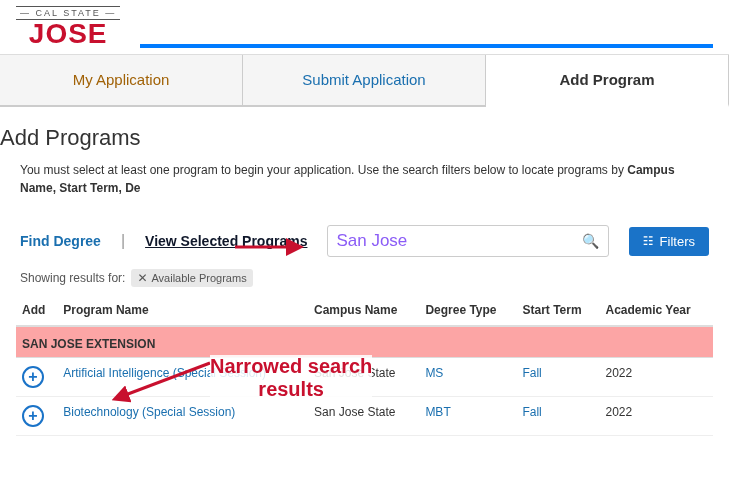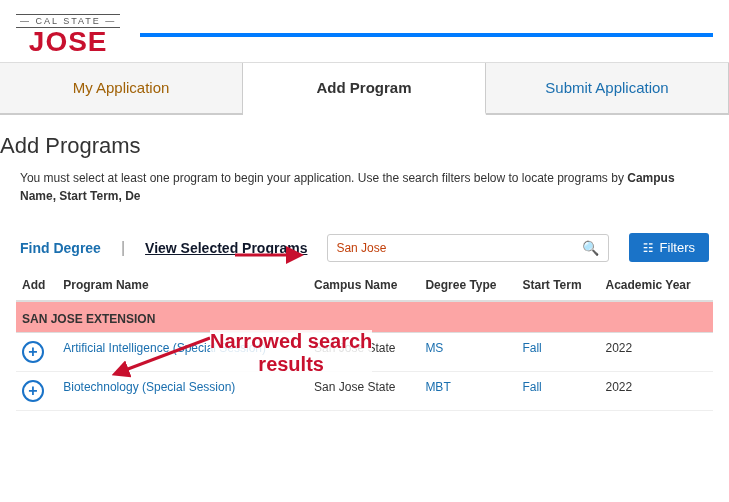--- a/index.html
+++ b/index.html
@@ -1,19 +1,19 @@
 <!DOCTYPE html>
 <html><head>
   <meta charset="utf-8">
   <style>
     * { box-sizing: border-box; margin: 0; padding: 0; }
     body { font-family: Arial, sans-serif; font-size: 13px; background: #fff; width: 729px; overflow-x: hidden; }
 
     
-    .header { display: flex; align-items: center; padding: 6px 16px; border-bottom: 1px solid #ddd; margin-top: 8px; }
+    .header { display: flex; align-items: flex-end; padding: 6px 16px; border-bottom: 1px solid #ddd; }
     .logo-container { display: flex; flex-direction: column; align-items: center; margin-right: 20px; }
     .logo-cal-state { font-size: 9px; color: #555; letter-spacing: 2px; border-top: 1px solid #555; border-bottom: 1px solid #555; padding: 1px 4px; }
     .logo-apply { font-size: 28px; font-weight: bold; color: #c8102e; letter-spacing: 1px; line-height: 1; }
     .header-right-bar { height: 4px; background: #007bff; flex: 1; }
 
     
     .nav-tabs { display: flex; border-bottom: 2px solid #ccc; }
     .nav-tab { flex: 1; text-align: center; padding: 16px 10px; font-size: 15px; color: #333; cursor: pointer; border-right: 1px solid #ccc; }
     .nav-tab.active { background: #fff; font-weight: bold; border-bottom: 3px solid #fff; margin-bottom: -2px; }
     .nav-tab:not(.active) { background: #f5f5f5; color: #a16207; }
@@ -28,21 +28,21 @@
 
     
     .annotation-container { position: relative; }
 
     
     .search-area { display: flex; align-items: center; padding: 8px 20px; gap: 20px; position: relative; }
     .find-program-link { color: #1a6faf; font-weight: bold; font-size: 14px; cursor: pointer; }
     .divider { color: #999; font-size: 16px; }
     .view-selected-link { color: #0f172a; font-weight: bold; font-size: 14px; cursor: pointer; text-decoration: underline; }
     .search-input-wrapper { flex: 1; display: flex; align-items: center; border: 1px solid #ccc; border-radius: 3px; padding: 5px 8px; max-width: 320px; margin-left: auto; }
-    .search-input { border: none; outline: none; font-size: 12px; flex: 1; color: #c2410c; }
+    .search-input { border: none; outline: none; font-size: 17px; flex: 1; color: #8b5cf6; }
     .search-icon { color: #777; font-size: 14px; }
     .filters-btn { background: #1a73c8; color: #fff; border: none; padding: 7px 14px; border-radius: 3px; cursor: pointer; display: flex; align-items: center; gap: 6px; font-size: 13px; }
     .filter-icon { font-size: 12px; }
 
     
     .showing-results { padding: 4px 20px 8px; font-size: 12px; color: #555; display: flex; align-items: center; gap: 6px; }
     .tag { display: inline-flex; align-items: center; background: #e8e8e8; border-radius: 3px; padding: 2px 6px; font-size: 11px; gap: 4px; }
     .tag-x { cursor: pointer; color: #555; font-size: 12px; }
 
     
@@ -76,22 +76,22 @@
   <div class="header">
     <div class="logo-container">
       <span class="logo-cal-state">— CAL STATE —</span>
       <span class="logo-apply">JOSE</span>
     </div>
     <div class="header-right-bar"></div>
   </div>
 
   <div class="nav-tabs">
     <div class="nav-tab">My Application</div>
+    <div class="nav-tab submit">Submit Application</div>
     <div class="nav-tab active">Add Program</div>
-    <div class="nav-tab submit">Submit Application</div>
   </div>
 
   <div class="page-title">Add Programs</div>
 
   <div class="info-text">
     <span>You must select at least one program to begin your application. Use the search filters below to locate programs by</span> <strong>Campus Name, Start Term, De</strong>
   </div>
 
 
   <div class="search-area" style="margin-top:10px;">
@@ -112,20 +112,27 @@
     <div class="search-input-wrapper">
       <input class="search-input" type="text" value="San Jose" style="">
       <span class="search-icon">🔍</span>
     </div>
     <button class="filters-btn">
       <span class="filter-icon">☷</span>
       <span>Filters</span>
     </button>
   </div>
 
+  <div class="showing-results">
+    <span>Showing results for:</span>
+    <span class="tag">
+      <span class="tag-x">✕</span>
+      <span>Available Programs</span>
+    </span>
+  </div>
 
   <div class="table-area">
     <table class="results-table">
       <thead>
         <tr>
           <th>Add</th>
           <th>Program Name</th>
           <th>Campus Name</th>
           <th>Degree Type</th>
           <th>Start Term</th>

